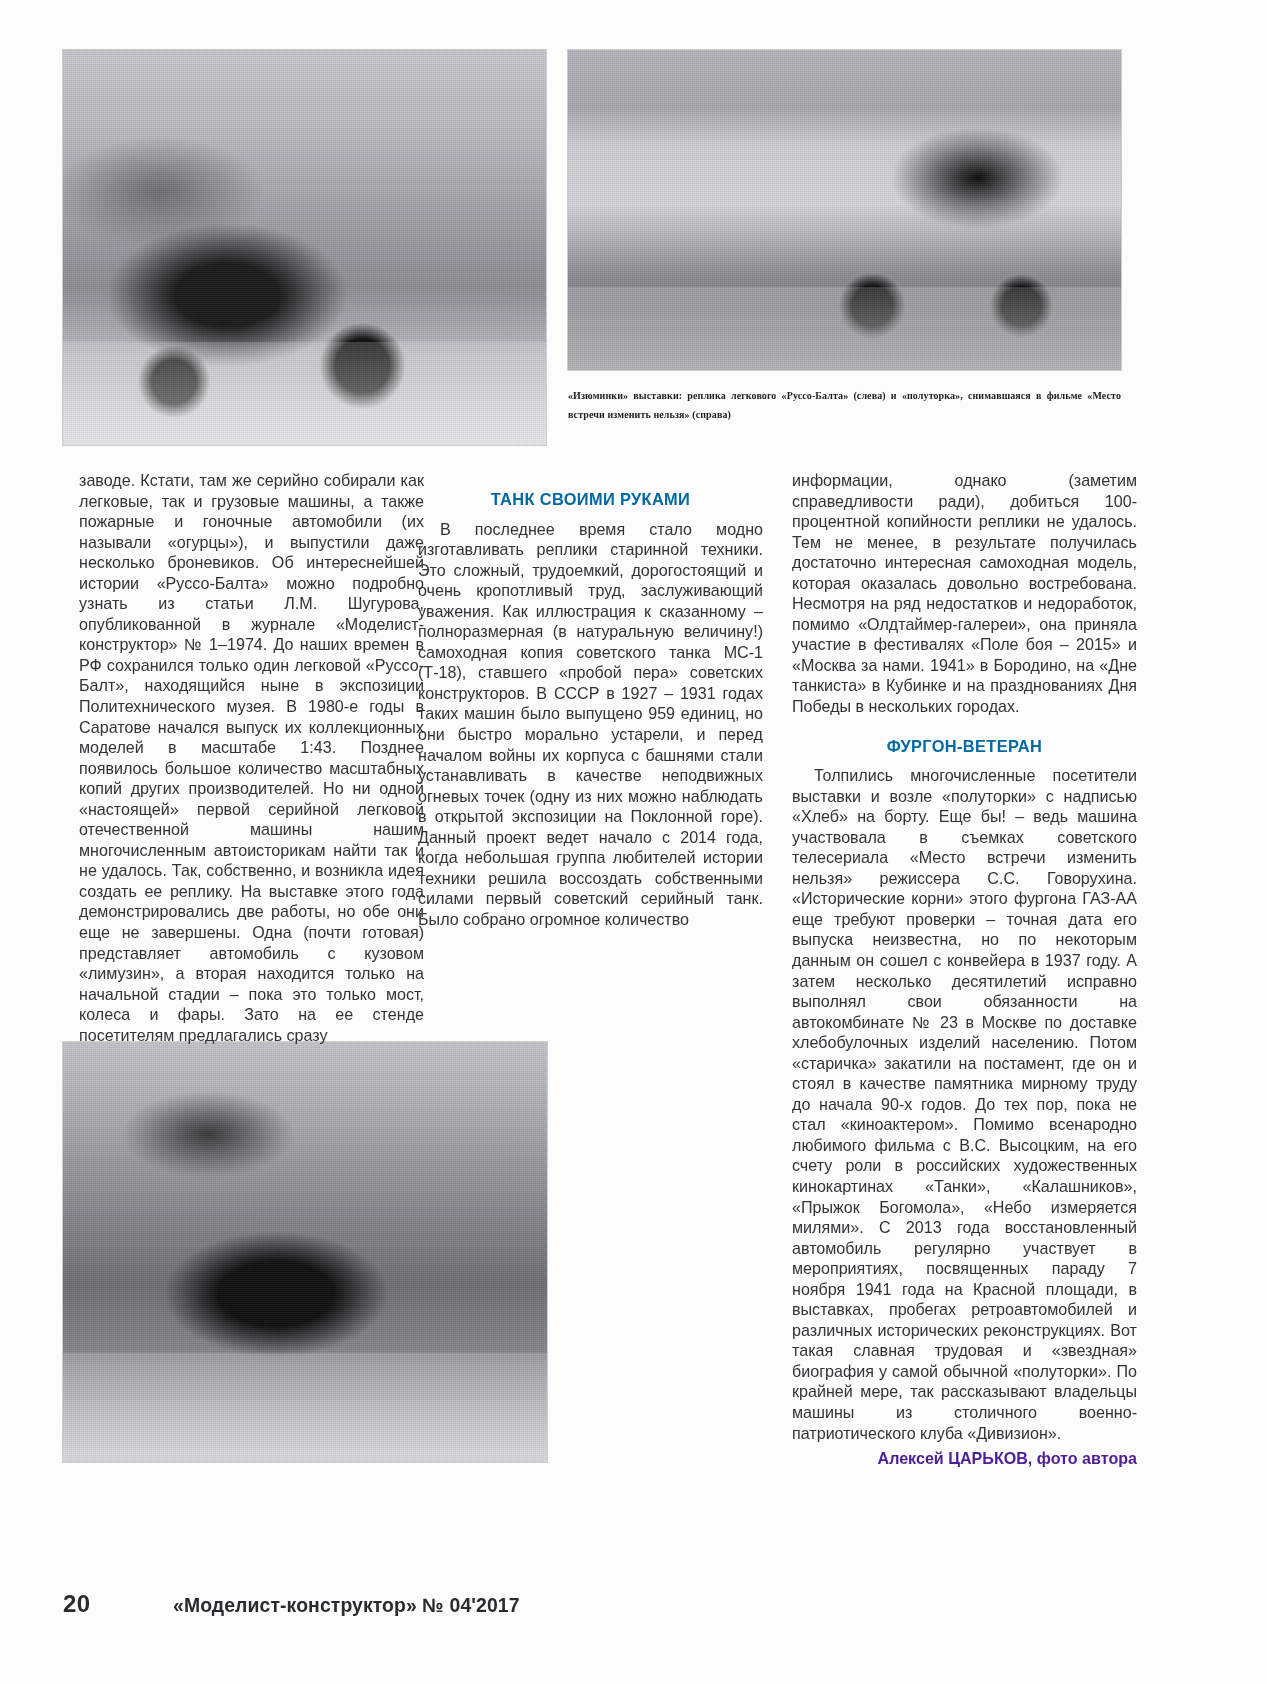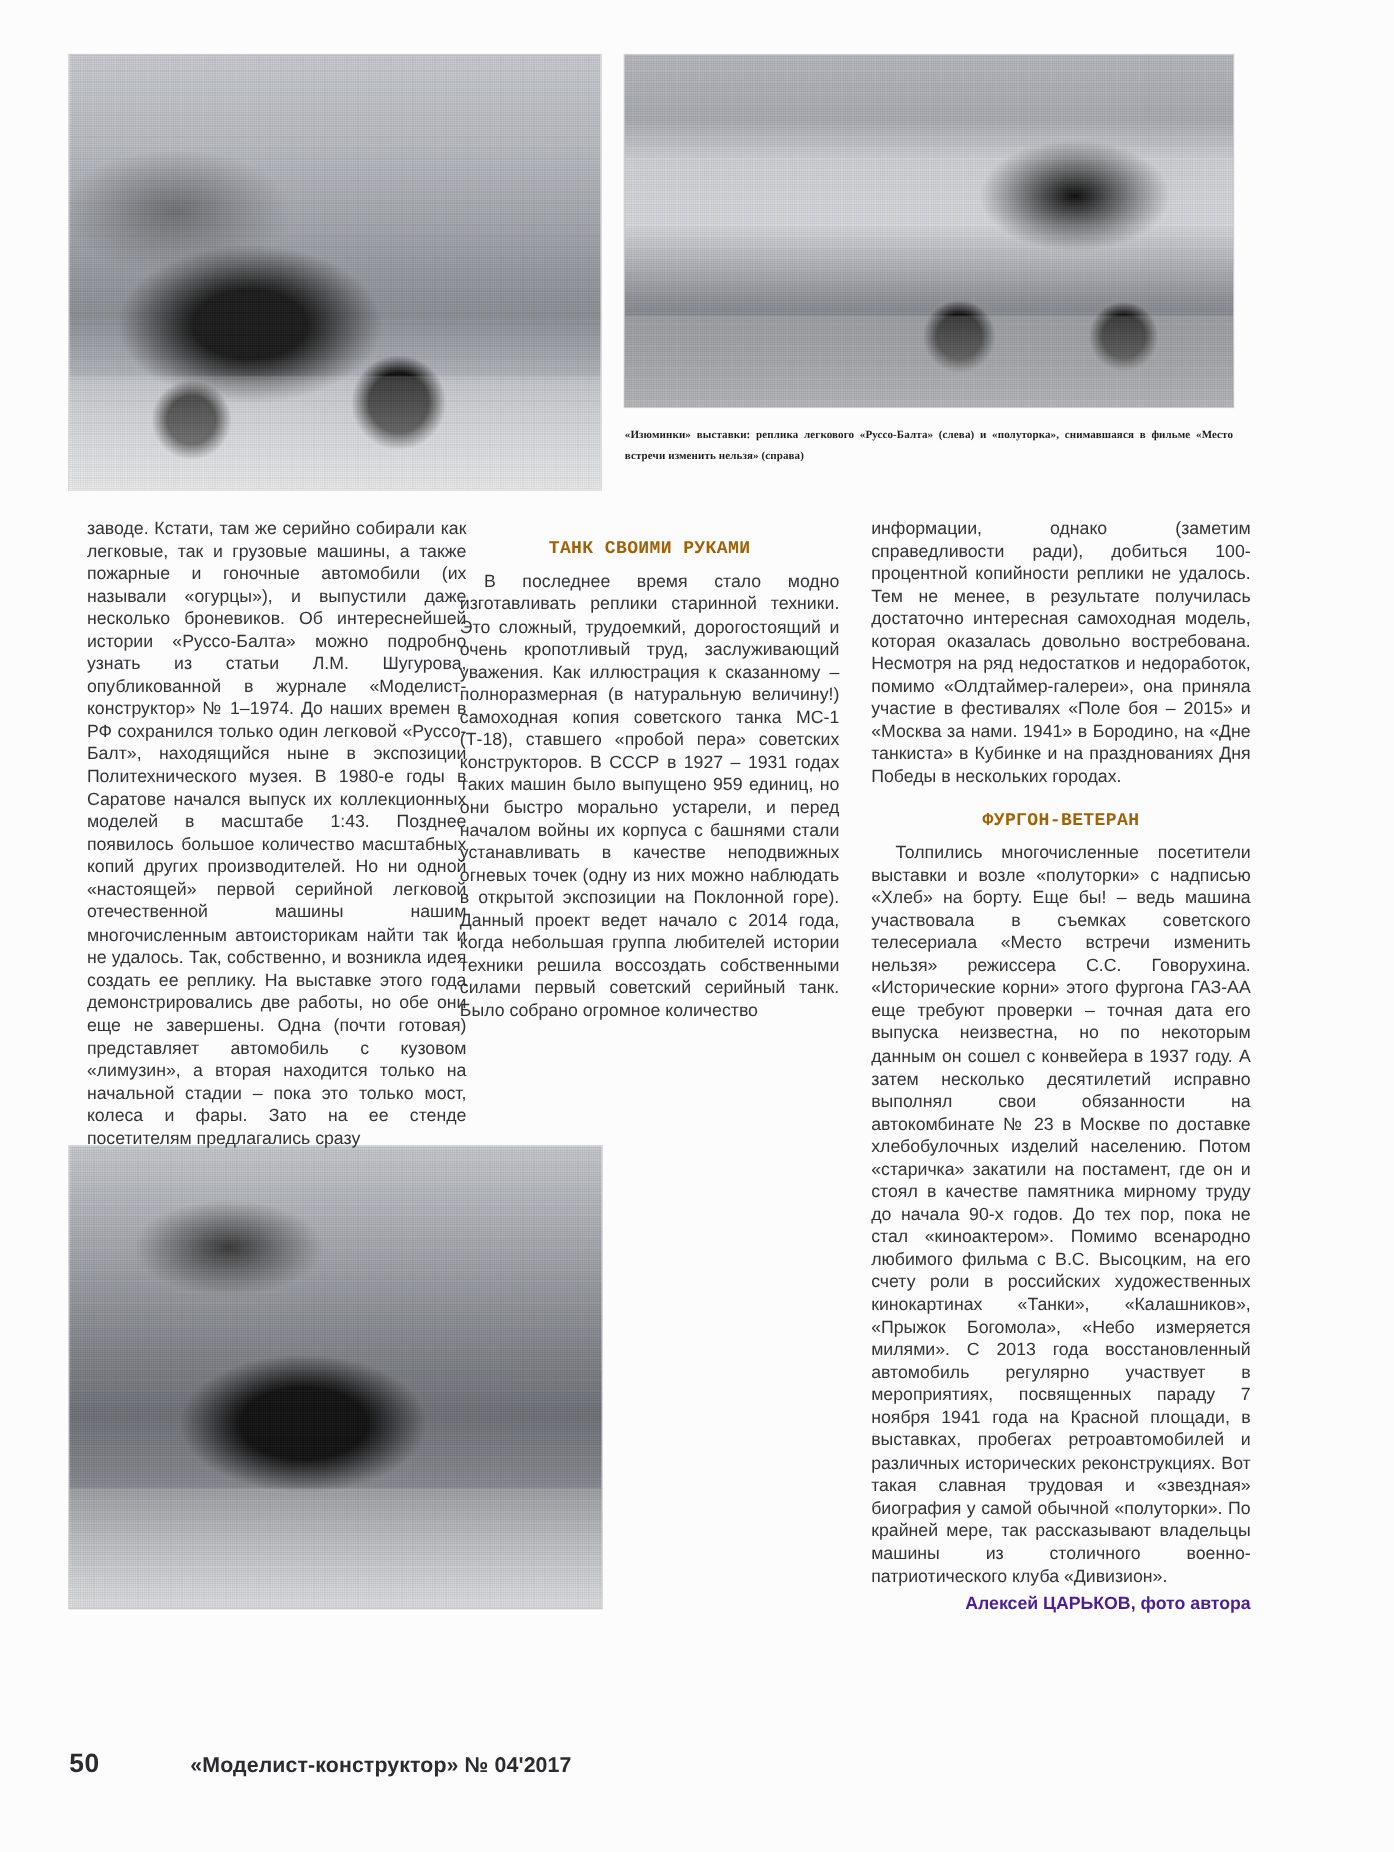--- a/index.html
+++ b/index.html
@@ -116,23 +116,22 @@
   .col p { margin: 0; }
   .col p.indent { text-indent: 22px; }
 
   .section-head {
     font-weight: bold;
     font-size: 16.4px;
     line-height: 20.5px;
     text-align: center;
     text-indent: 0;
     letter-spacing: .35px;
-    color: #a16207;
+    color: #0369a1;
     margin: 19px 0 9px 0 !important;
-    font-family: Liberation Mono, monospace;
   }
 
   .byline {
     font-weight: bold;
     text-align: right;
     font-size: 16.1px;
     line-height: 20.5px;
     margin-top: 5px !important;
     color: #4c1d95;
   }
@@ -200,17 +199,17 @@
     <p>информации, однако (заметим справедливости ради), добиться 100-процентной копийности реплики не удалось. Тем не менее, в результате получилась достаточно интересная самоходная модель, которая оказалась довольно востребована. Несмотря на ряд недостатков и недоработок, помимо «Олдтаймер-галереи», она приняла участие в фестивалях «Поле боя – 2015» и «Москва за нами. 1941» в Бородино, на «Дне танкиста» в Кубинке и на празднованиях Дня Победы в нескольких городах.</p>
 
     <p class="section-head">ФУРГОН-ВЕТЕРАН</p>
 
     <p class="indent">Толпились многочисленные посетители выставки и возле «полуторки» с надписью «Хлеб» на борту. Еще бы! – ведь машина участвовала в съемках советского телесериала «Место встречи изменить нельзя» режиссера С.С. Говорухина. «Исторические корни» этого фургона ГАЗ-АА еще требуют проверки – точная дата его выпуска неизвестна, но по некоторым данным он сошел с конвейера в 1937 году. А затем несколько десятилетий исправно выполнял свои обязанности на автокомбинате № 23 в Москве по доставке хлебобулочных изделий населению. Потом «старичка» закатили на постамент, где он и стоял в качестве памятника мирному труду до начала 90-х годов. До тех пор, пока не стал «киноактером». Помимо всенародно любимого фильма с В.С. Высоцким, на его счету роли в российских художественных кинокартинах «Танки», «Калашников», «Прыжок Богомола», «Небо измеряется милями». С 2013 года восстановленный автомобиль регулярно участвует в мероприятиях, посвященных параду 7 ноября 1941 года на Красной площади, в выставках, пробегах ретроавтомобилей и различных исторических реконструкциях. Вот такая славная трудовая и «звездная» биография у самой обычной «полуторки». По крайней мере, так рассказывают владельцы машины из столичного военно-патриотического клуба «Дивизион».</p>
 
     <p class="byline">Алексей ЦАРЬКОВ, фото автора</p>
   </div>
 
   <div id="footer">
-    <div id="page-number">50</div>
+    <div id="page-number">20</div>
     <div id="footer-title">«Моделист-конструктор» № 04'2017</div>
   </div>
 
 </div>
 
 </body></html>

